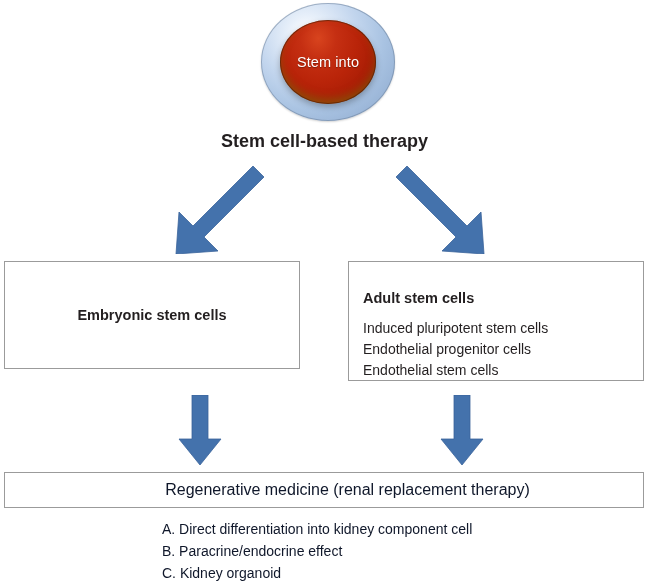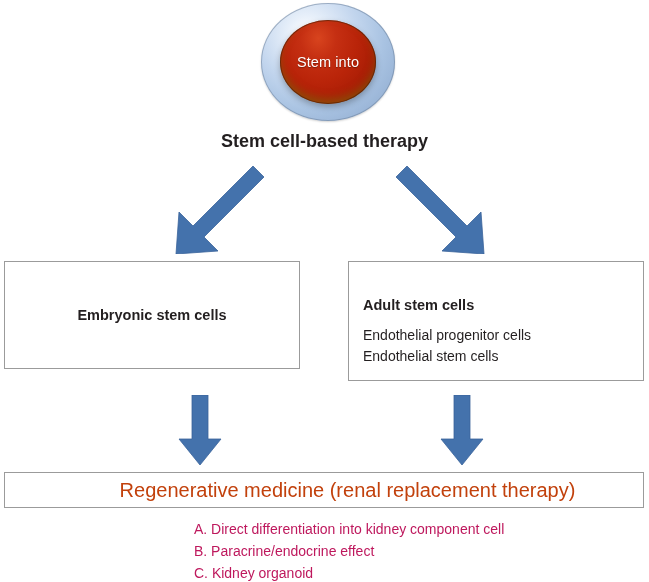--- a/index.html
+++ b/index.html
@@ -105,21 +105,21 @@
     font-size: 14.5px;
     font-weight: bold;
     color: #231f20;
   }
 
   .box-adult {
     left: 348px;
     top: 261px;
     width: 296px;
     height: 120px;
-    padding: 35px 0 0 14px;
+    padding: 28px 0 0 14px;
   }
   .box-adult-title {
     font-size: 14.5px;
     font-weight: bold;
     color: #231f20;
     margin-bottom: 12px;
   }
   .box-adult-item {
     font-size: 14px;
     color: #231f20;
@@ -129,38 +129,37 @@
   .box-regen {
     left: 4px;
     top: 472px;
     width: 640px;
     height: 36px;
     display: flex;
     align-items: center;
     justify-content: center;
   }
   .box-regen-label {
-    font-size: 20px;
-    color: #c2410c;
+    font-size: 16px;
+    color: #0f172a;
     padding-left: 47px;
   }
 
   
   .outcome-list {
     position: absolute;
     left: 162px;
     top: 518px;
     width: 480px;
   }
   .outcome-item {
     font-size: 14px;
-    color: #be185d;
+    color: #0f172a;
     line-height: 22px;
     white-space: nowrap;
-    margin-left: 32px;
   }
 </style>
 </head>
 <body>
 
 <div id="canvas">
 
   <div class="cell-wrap">
     <div class="cell-outer"></div>
     <div class="cell-inner">
@@ -193,20 +192,21 @@
       <polygon points="14,0 30,0 30,44 43,44 22,70 1,44 14,44" fill="#4472ac" stroke="#3a639a" stroke-width="0.8"></polygon>
     </svg>
   </div>
 
   <div class="box box-embryonic">
     <div class="box-embryonic-title">Embryonic stem cells</div>
   </div>
 
   <div class="box box-adult">
     <div class="box-adult-title">Adult stem cells</div>
+    <div class="box-adult-item">Induced pluripotent stem cells</div>
     <div class="box-adult-item">Endothelial progenitor cells</div>
     <div class="box-adult-item">Endothelial stem cells</div>
   </div>
 
   <div class="box box-regen">
     <div class="box-regen-label">Regenerative medicine (renal replacement therapy)</div>
   </div>
 
   <div class="outcome-list">
     <div class="outcome-item">A. Direct differentiation into kidney component cell</div>

